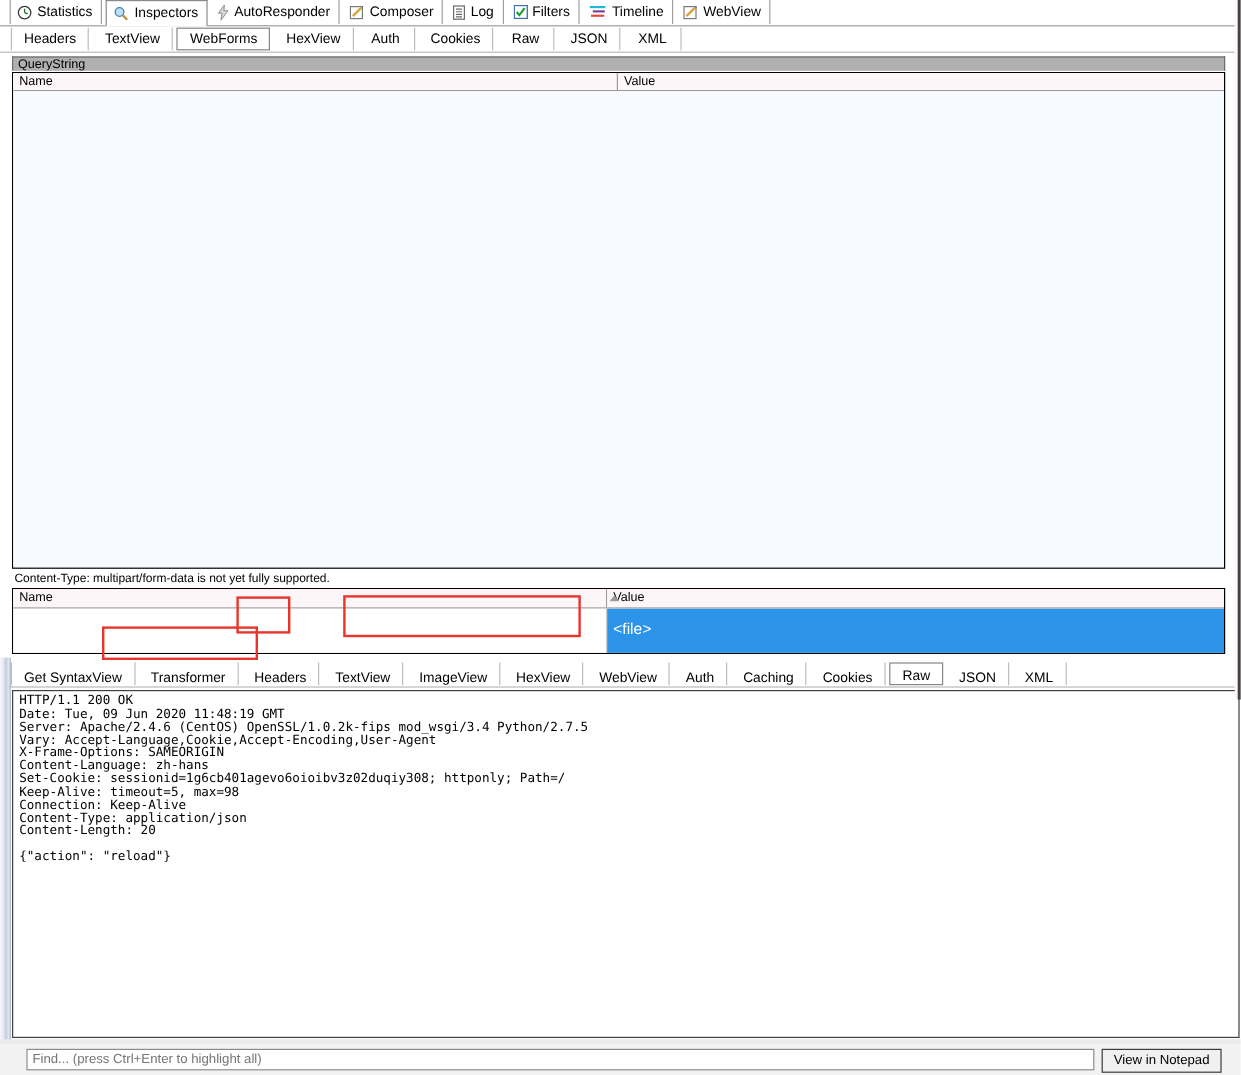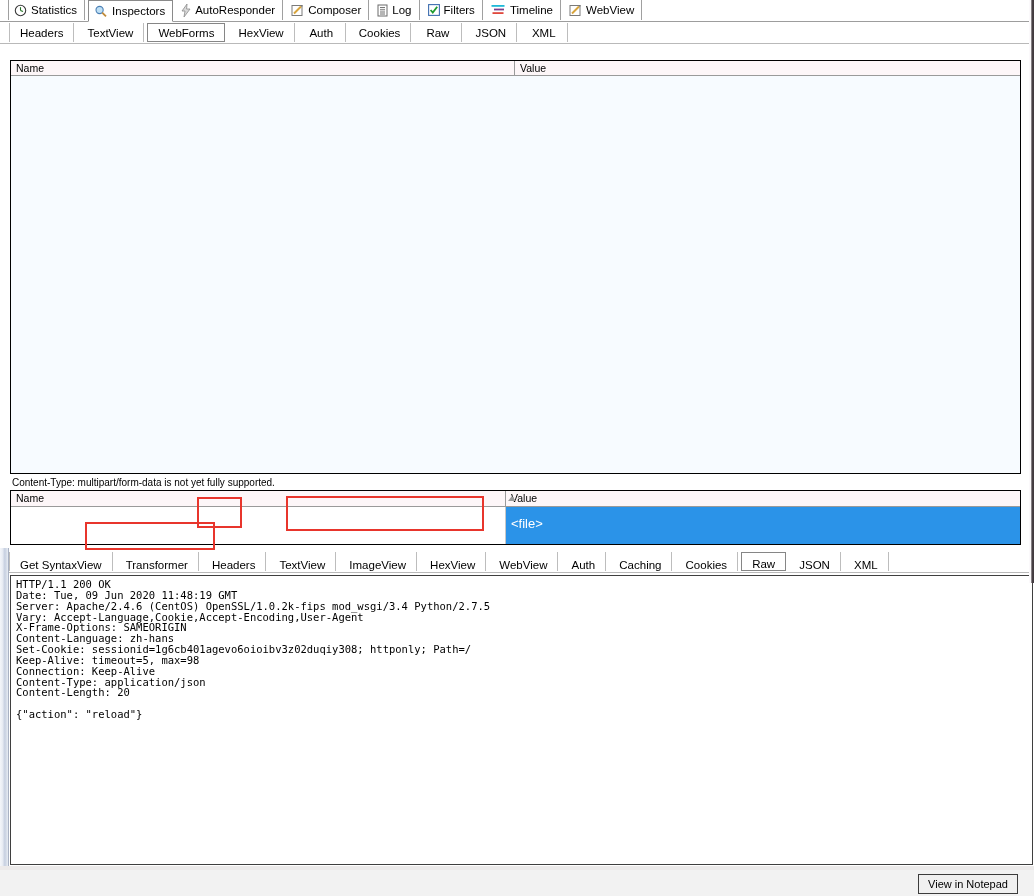--- a/index.html
+++ b/index.html
@@ -438,20 +438,21 @@
         <span>Raw</span>
       </div>
     <div class="stab">
         <span>JSON</span>
       </div>
     <div class="stab">
         <span>XML</span>
       </div>
   </div>
 
+  <div class="qs-band">QueryString</div>
 
   <div class="qs-grid">
     <div class="grid-head">
       <div class="hcell" style="width:504px">Name</div>
       <div class="hcell" style="flex:1;border-right:none">Value</div>
     </div>
     <div class="grid-body"></div>
   </div>
 
   <div class="notice">Content-Type: multipart/form-data is not yet fully supported.</div>
@@ -529,15 +530,16 @@
 Content-Length: 20
 
 {"action": "reload"}</pre>
   </div>
 
   <div class="right-edge"></div>
   <div class="left-splitter"></div>
   <div class="bottom-strip"></div>
 
   <div class="find-bar"></div>
+  <input class="find-input" type="text" value="" placeholder="Find... (press Ctrl+Enter to highlight all)" style="">
   <div class="notepad-btn">View in Notepad</div>
 
 </div>
 
 </body></html>

